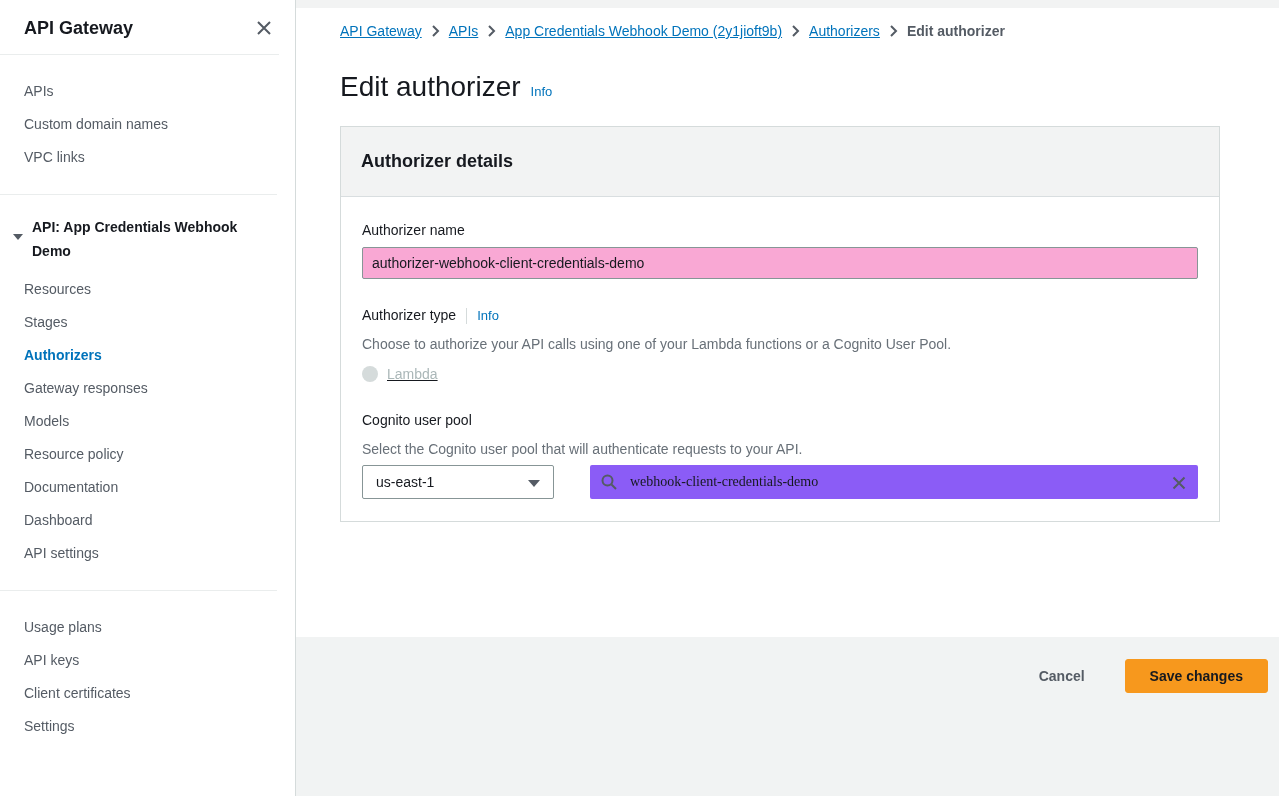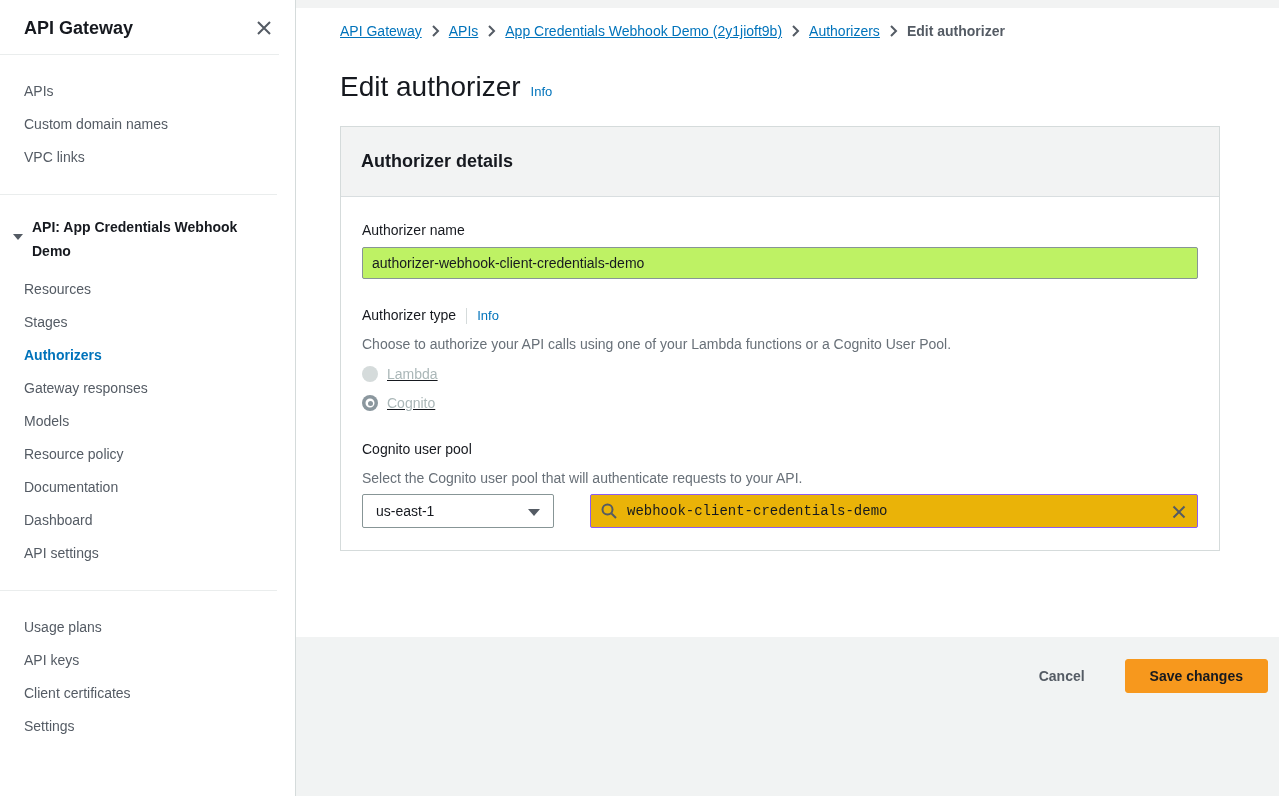--- a/index.html
+++ b/index.html
@@ -65,21 +65,21 @@
 
   .field-label { font-size: 14px; color: #16191f; line-height: 17px; }
   .field-desc { font-size: 14px; color: #687078; line-height: 16px; margin-top: 12px; }
   .label-row { display: flex; align-items: center; }
   .vdivider { width: 1px; height: 16px; background: #d5dbdb; margin: 0 10px; }
 
   .text-input {
     display: block; width: 100%; height: 32px; margin-top: 8px;
     border: 1px solid #879596; border-radius: 2px;
     padding: 0 9px; font-size: 14px; color: #16191f;
-    font-family: "Liberation Sans", sans-serif; background: #bef264; outline: none;
+    font-family: "Liberation Sans", sans-serif; background: #f9a8d4; outline: none;
   }
 
   .block-gap { margin-top: 28px; }
   .block-gap-sm { margin-top: 26px; }
 
   .radio-group { margin-top: 10px; text-decoration: underline; }
   .radio-row { display: flex; align-items: center; gap: 9px; padding: 4px 0; }
   .radio-row + .radio-row { margin-top: 5px; }
   .radio {
     width: 16px; height: 16px; border-radius: 50%;
@@ -91,23 +91,23 @@
   .radio-label { font-size: 14px; color: #aab7b8; }
 
   .pool-controls { display: flex; gap: 36px; margin-top: 8px; }
   .select {
     width: 192px; height: 34px; border: 1px solid #879596; border-radius: 2px;
     display: flex; align-items: center; justify-content: space-between;
     padding: 0 13px; font-size: 14px; color: #16191f; background: #fff; cursor: pointer;
   }
   .search-wrap { position: relative; flex: 1; }
   .search-input {
-    width: 100%; height: 34px; border: 1px solid #8b5cf6; border-radius: 2px;
+    width: 100%; height: 34px; border: 4px solid #8b5cf6; border-radius: 2px;
     padding: 0 38px 0 36px; font-size: 14px; color: #16191f;
-    font-family: Liberation Mono, monospace; background: #eab308; outline: none;
+    font-family: Liberation Serif, serif; background: #8b5cf6; outline: none;
   }
   .search-icon { position: absolute; left: 11px; top: 9px; line-height: 0; }
   .clear-btn { position: absolute; right: 9px; top: 8px; }
 
   .two-col { display: grid; grid-template-columns: 406px 1fr; column-gap: 23px; }
 
   
   .footer-zone {
     position: absolute; left: 0; top: 637px; width: 983px; height: 159px;
     background: #f1f3f3;
@@ -217,26 +217,20 @@
         <div class="label-row">
           <span class="field-label">Authorizer type</span>
           <span class="vdivider"></span>
           <a class="info-link">Info</a>
         </div>
         <div class="field-desc">Choose to authorize your API calls using one of your Lambda functions or a Cognito User Pool.</div>
         <div class="radio-group">
           <div class="radio-row">
             <span class="radio"></span>
             <span class="radio-label">Lambda</span>
-          </div>
-          <div class="radio-row">
-            <span class="radio selected">
-                <span class="radio-dot"></span>
-              </span>
-            <span class="radio-label">Cognito</span>
           </div>
         </div>
       </div>
 
       <div class="block-gap-sm">
         <div class="field-label">Cognito user pool</div>
         <div class="field-desc">Select the Cognito user pool that will authenticate requests to your API.</div>
         <div class="pool-controls">
           <div class="select">
             <span>us-east-1</span>

